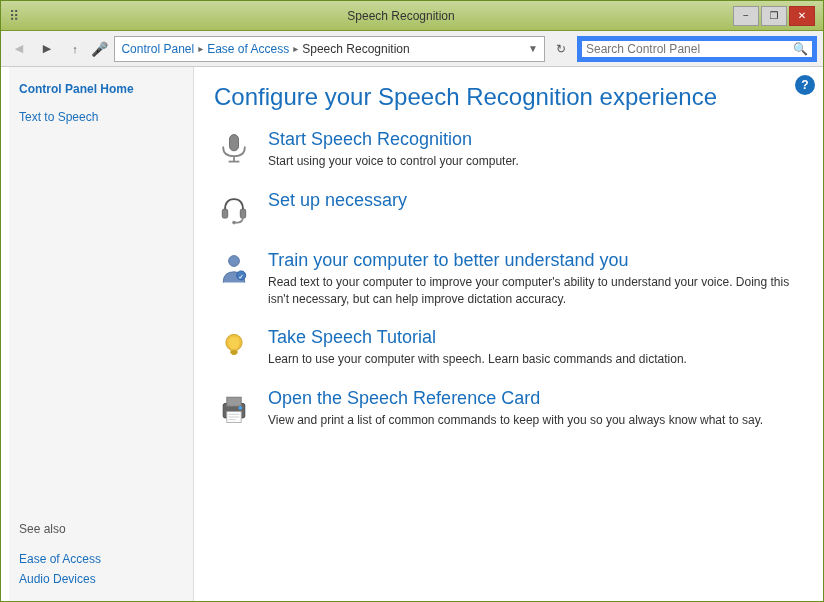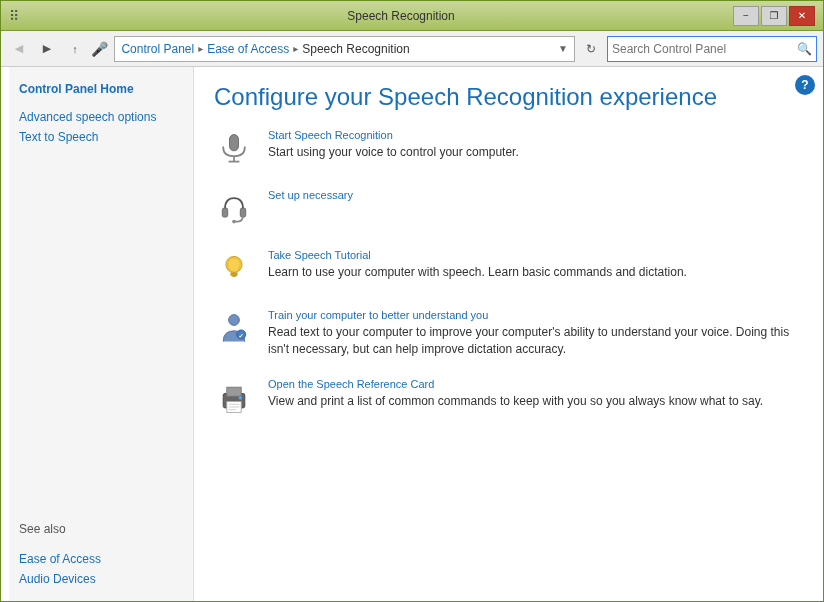--- a/index.html
+++ b/index.html
@@ -122,23 +122,23 @@
       display: flex;
       align-items: center;
       justify-content: center;
       font-size: 12px;
       color: #555;
     }
     .search-box {
       display: flex;
       align-items: center;
       background: white;
-      border: 1px solid #3b82f6;
+      border: 5px solid #3b82f6;
       height: 26px;
-      width: 210px;
+      width: 240px;
       padding: 0 4px;
     }
     .search-input {
       border: none;
       outline: none;
       flex: 1;
       font-size: 12px;
       color: #999;
       background: transparent;
     }
@@ -202,21 +202,21 @@
       width: 40px;
       height: 40px;
       flex-shrink: 0;
       display: flex;
       align-items: center;
       justify-content: center;
     }
     .item-text {}
     .item-link {
       color: #1a6fbd;
-      font-size: 11px;
+      font-size: 18px;
       cursor: pointer;
       text-decoration: none;
       display: block;
       margin-bottom: 3px;
     }
     .item-desc {
       font-size: 12px;
       color: #333;
       line-height: 1.4;
     }
@@ -284,21 +284,20 @@
       <input class="search-input" type="text" placeholder="Search Control Panel" style="">
       <span class="search-icon">🔍</span>
     </div>
   </div>
 
   <div class="content-area">
 
     <div class="sidebar">
       <a class="sidebar-link bold">Control Panel Home</a>
 
-      <a class="sidebar-link">Advanced speech options</a>
       <a class="sidebar-link">Text to Speech</a>
 
       <div class="sidebar-bottom">
         <div class="sidebar-see-also">See also</div>
         <a class="sidebar-link">Ease of Access</a>
         <a class="sidebar-link">Audio Devices</a>
       </div>
     </div>
 
     <div class="main-content">
@@ -330,45 +329,45 @@
             <circle cx="20" cy="34" r="2" fill="#888"></circle>
           </svg>
         </div>
         <div class="item-text">
           <a class="item-link">Set up necessary</a>
         </div>
       </div>
 
       <div class="item-row">
         <div class="item-icon">
+          <svg class="person-svg" viewBox="0 0 40 40" xmlns="http://www.w3.org/2000/svg">
+            <circle cx="20" cy="10" r="6" fill="#7090c0" stroke="#5070a0" stroke-width="1"></circle>
+            <path d="M8 34 Q8 22 20 22 Q32 22 32 34" fill="#7090c0" stroke="#5070a0" stroke-width="1"></path>
+            <circle cx="28" cy="26" r="5" fill="#4a7fbf" stroke="#2a5f9f" stroke-width="1"></circle>
+            <text x="28" y="29.5" text-anchor="middle" font-size="7" fill="white" font-weight="bold">✓</text>
+          </svg>
+        </div>
+        <div class="item-text">
+          <a class="item-link">Train your computer to better understand you</a>
+          <span class="item-desc">Read text to your computer to improve your computer's ability to understand your voice.  Doing this isn't necessary, but can help improve dictation accuracy.</span>
+        </div>
+      </div>
+
+      <div class="item-row">
+        <div class="item-icon">
           <svg class="bulb-svg" viewBox="0 0 40 40" xmlns="http://www.w3.org/2000/svg">
             <circle cx="20" cy="15" r="9" fill="#f0c040" stroke="#c8a020" stroke-width="1"></circle>
             <path d="M16 24 L16 26 Q16 28 18 28 L22 28 Q24 28 24 26 L24 24 Z" fill="#c8a020"></path>
             <line x1="18" y1="28" x2="22" y2="28" stroke="#c8a020" stroke-width="1.5"></line>
             <path d="M17 22 Q14 18 14 15 Q14 9 20 9 Q26 9 26 15 Q26 18 23 22 Z" fill="#ffe060" opacity="0.5"></path>
           </svg>
         </div>
         <div class="item-text">
           <a class="item-link">Take Speech Tutorial</a>
           <span class="item-desc">Learn to use your computer with speech.  Learn basic commands and dictation.</span>
-        </div>
-      </div>
-
-      <div class="item-row">
-        <div class="item-icon">
-          <svg class="person-svg" viewBox="0 0 40 40" xmlns="http://www.w3.org/2000/svg">
-            <circle cx="20" cy="10" r="6" fill="#7090c0" stroke="#5070a0" stroke-width="1"></circle>
-            <path d="M8 34 Q8 22 20 22 Q32 22 32 34" fill="#7090c0" stroke="#5070a0" stroke-width="1"></path>
-            <circle cx="28" cy="26" r="5" fill="#4a7fbf" stroke="#2a5f9f" stroke-width="1"></circle>
-            <text x="28" y="29.5" text-anchor="middle" font-size="7" fill="white" font-weight="bold">✓</text>
-          </svg>
-        </div>
-        <div class="item-text">
-          <a class="item-link">Train your computer to better understand you</a>
-          <span class="item-desc">Read text to your computer to improve your computer's ability to understand your voice.  Doing this isn't necessary, but can help improve dictation accuracy.</span>
         </div>
       </div>
 
       <div class="item-row">
         <div class="item-icon">
           <svg class="printer-svg" viewBox="0 0 40 40" xmlns="http://www.w3.org/2000/svg">
             <rect x="8" y="15" width="24" height="16" rx="2" fill="#666" stroke="#444" stroke-width="1"></rect>
             <rect x="12" y="8" width="16" height="10" fill="#999" stroke="#777" stroke-width="1"></rect>
             <rect x="12" y="24" width="16" height="12" fill="white" stroke="#aaa" stroke-width="1"></rect>
             <line x1="14" y1="27" x2="26" y2="27" stroke="#ccc" stroke-width="1"></line>

